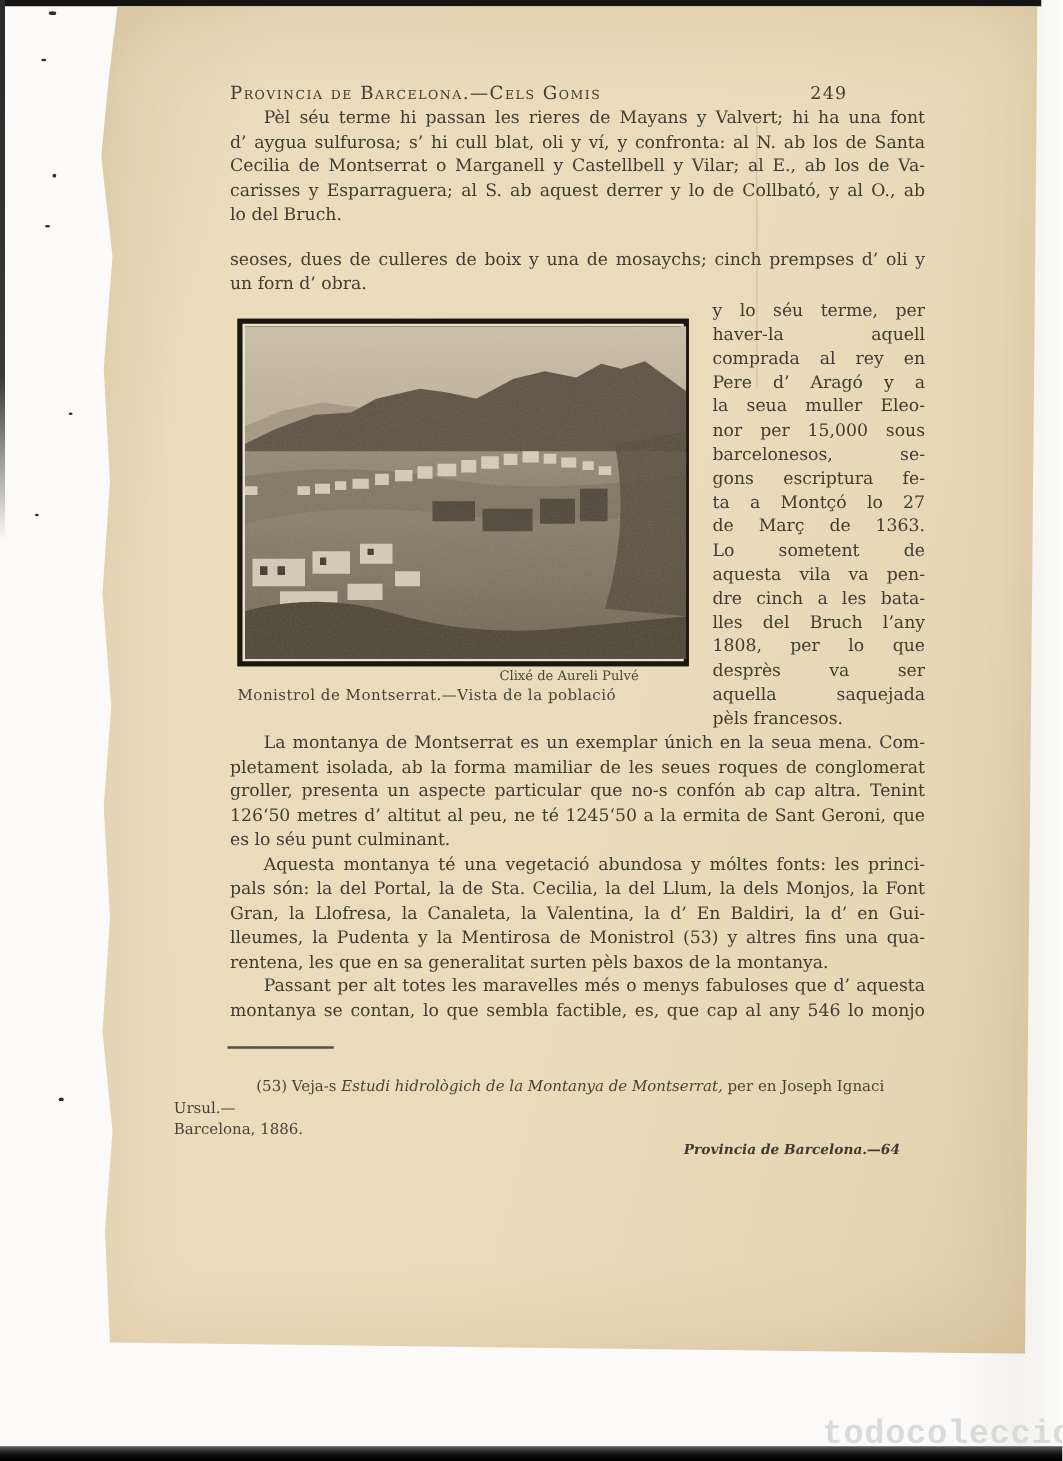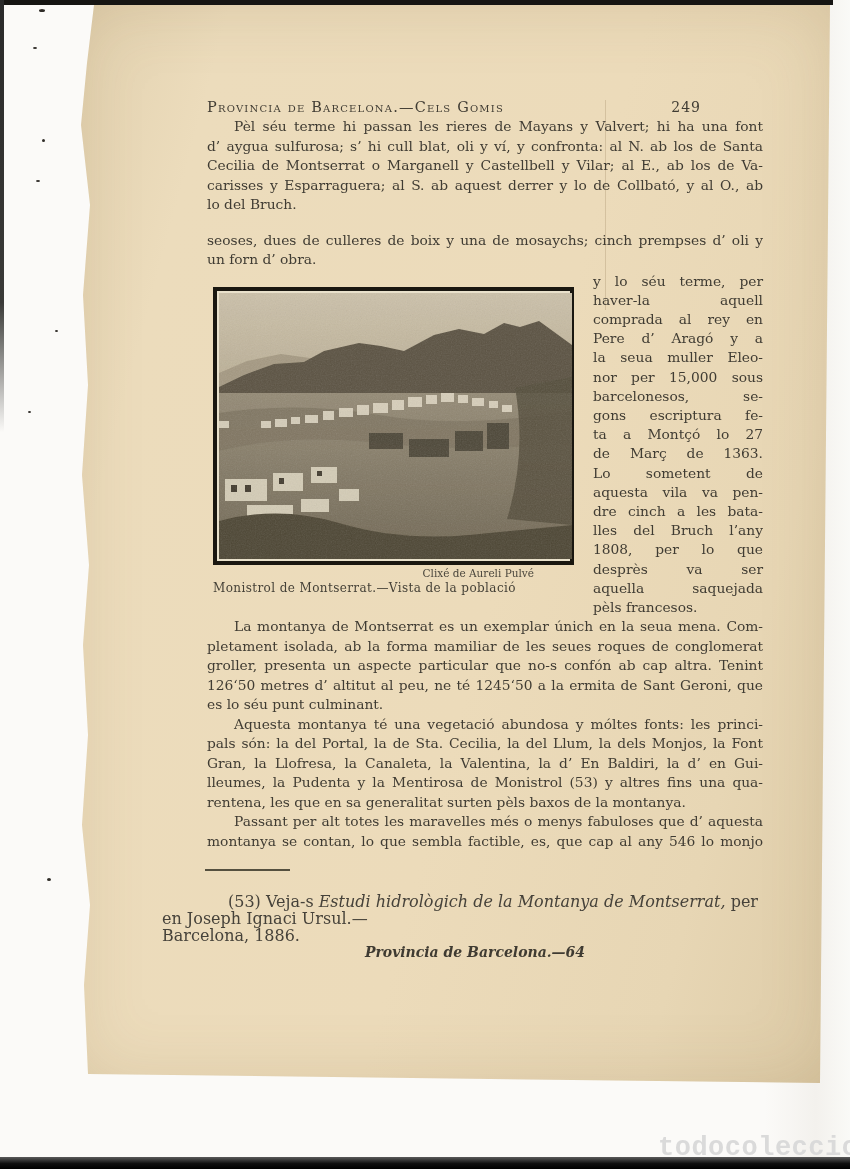--- a/index.html
+++ b/index.html
@@ -19,21 +19,21 @@
     font-family:Liberation Mono, monospace;font-weight:bold;font-size:27px;
     color:#dadada;letter-spacing:0.5px;text-align:right;}
   
   .page{
     position:absolute;left:74px;top:5px;width:756px;height:1078px;
     background:linear-gradient(105deg,#e2d1af 0%,#ecdcbc 15%,#ecdbba 55%,#e7d6b4 82%,#ddcba7 100%);
     box-shadow:inset 0 0 70px rgba(125,95,45,.17);
     clip-path:polygon(20px 0,756px 0,746px 1078px,14px 1069px,10px 980px,16px 900px,8px 820px,14px 730px,9px 640px,15px 560px,8px 470px,14px 380px,9px 290px,16px 200px,7px 120px,13px 58px);
   }
   .crease{position:absolute;left:531px;top:95px;width:1px;height:210px;background:rgba(150,125,90,.28);}
-  .content{position:absolute;left:133px;top:0;width:556px;padding-top:92px;color:#403c33;}
+  .content{position:absolute;left:110px;top:0;width:556px;padding-top:60px;color:#403c33;}
   
   .hdr{display:flex;justify-content:space-between;height:20px;line-height:20px;}
   .hdr-title{font-variant:small-caps;font-size:14.5px;letter-spacing:1.2px;}
   .hdr-num{font-size:14px;padding-right:62px;letter-spacing:1px;}
   
   .ln{font-size:13.8px;line-height:19.5px;text-align:justify;text-align-last:justify;white-space:normal;}
   .ln.last{text-align-last:left;}
   .para{margin:0;}
   .para.indent .ln:first-child{text-indent:27px;}
   .para-a{margin-top:16px;}
@@ -41,25 +41,25 @@
   .figrow{display:flex;margin-top:12px;align-items:flex-start;}
   .figure{margin-left:6px;margin-top:5px;width:371px;flex:0 0 auto;}
   .photo-frame{width:353px;border:4px solid #1a1710;background:#14120c;}
   .photo-inner{border:2px solid #e9e1cb;line-height:0;}
   .credit{font-size:10.5px;line-height:13px;text-align:right;padding-right:50px;margin-top:2px;color:#4a463c;}
   .caption{font-size:12px;line-height:16px;text-align:left;letter-spacing:.4px;color:#454137;}
   .rightcol{width:170px;margin-left:auto;margin-top:-10px;}
   .rightcol .ln{line-height:19.2px;}
   
   .footrule{width:85px;height:2px;background:#55503f;margin-top:18px;margin-left:-2px;}
-  .footnote{margin-top:22px;margin-left:-45px;width:600px;font-size:16px;line-height:17px;color:#46423a;}
+  .footnote{margin-top:22px;margin-left:-45px;width:600px;font-size:12px;line-height:17px;color:#46423a;}
   .footnote .fline1{text-indent:66px;}
   .fn-italic{font-style:italic;}
-  .signature{margin-top:1px;font-size:14px;line-height:14px;font-style:italic;font-weight:600;
-    text-align:center;padding-right:20px;color:#3f3b32;}
+  .signature{margin-top:1px;font-size:11px;line-height:14px;font-style:italic;font-weight:600;
+    text-align:right;padding-right:20px;color:#3f3b32;}
 </style>
 </head>
 <body>
 
 <div class="strip-top"></div>
 <div class="edge-left"></div>
 <div class="speck" style="left:39px;top:9px;width:6px;height:3px;"></div>
 <div class="speck" style="left:33px;top:47px;width:4px;height:2px;"></div>
 <div class="speck" style="left:42px;top:139px;width:3px;height:3px;"></div>
 <div class="speck" style="left:36px;top:180px;width:4px;height:2px;"></div>

